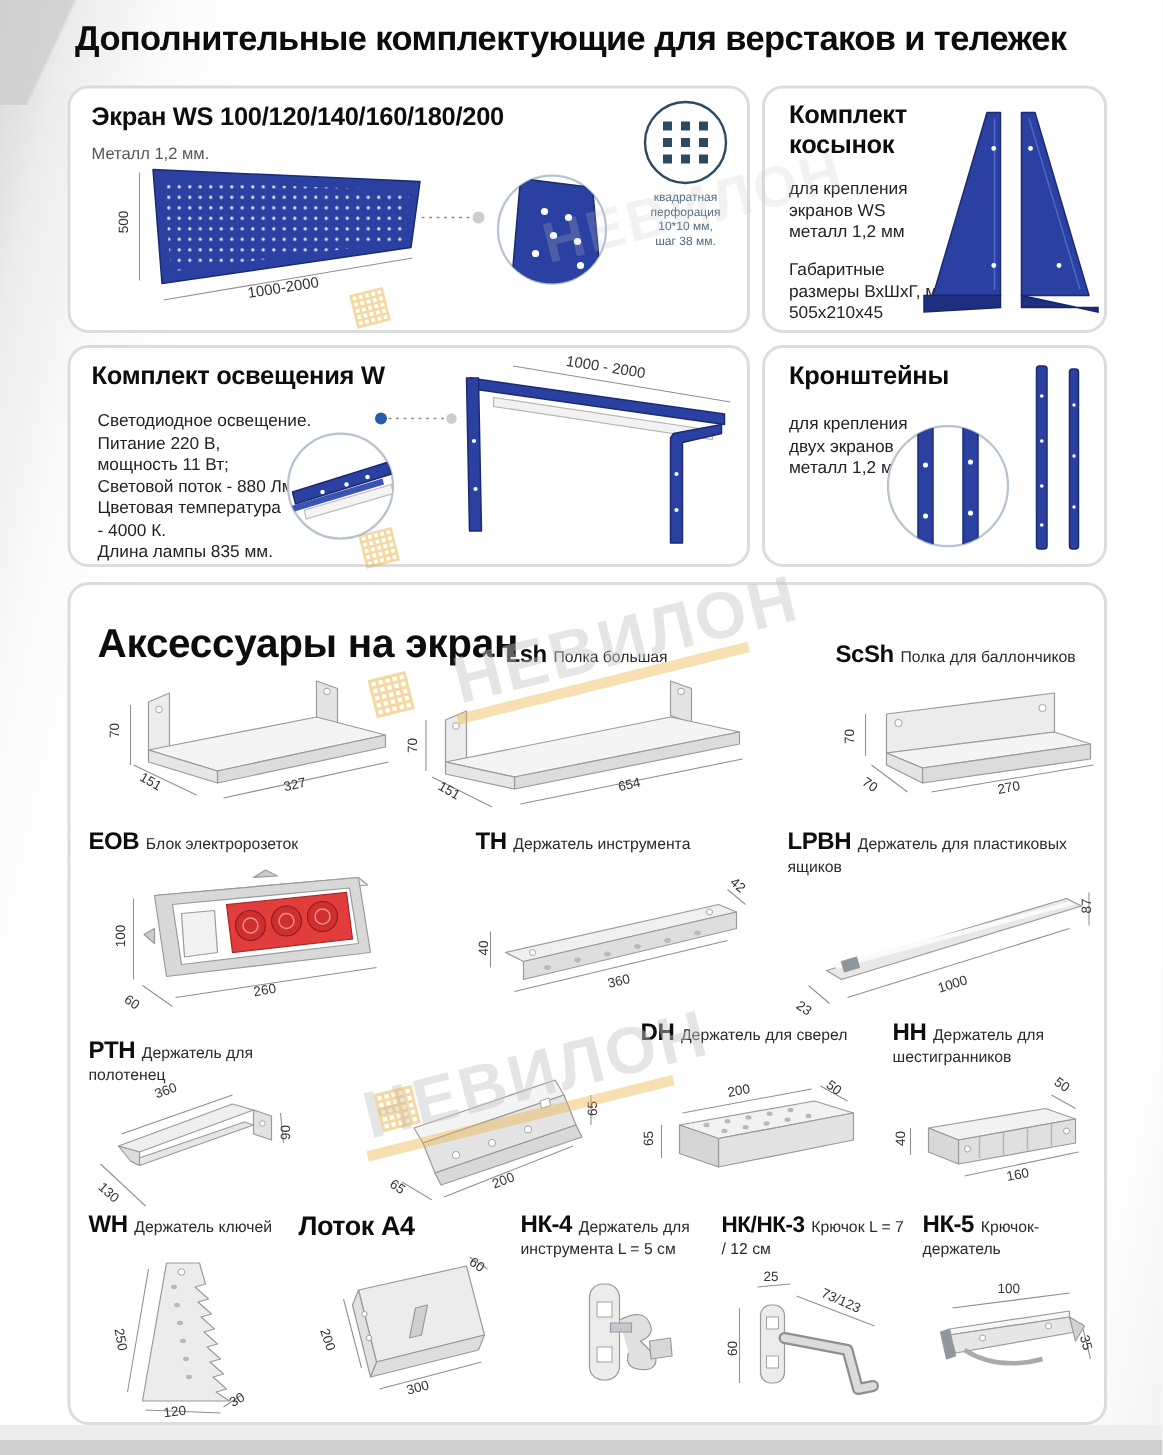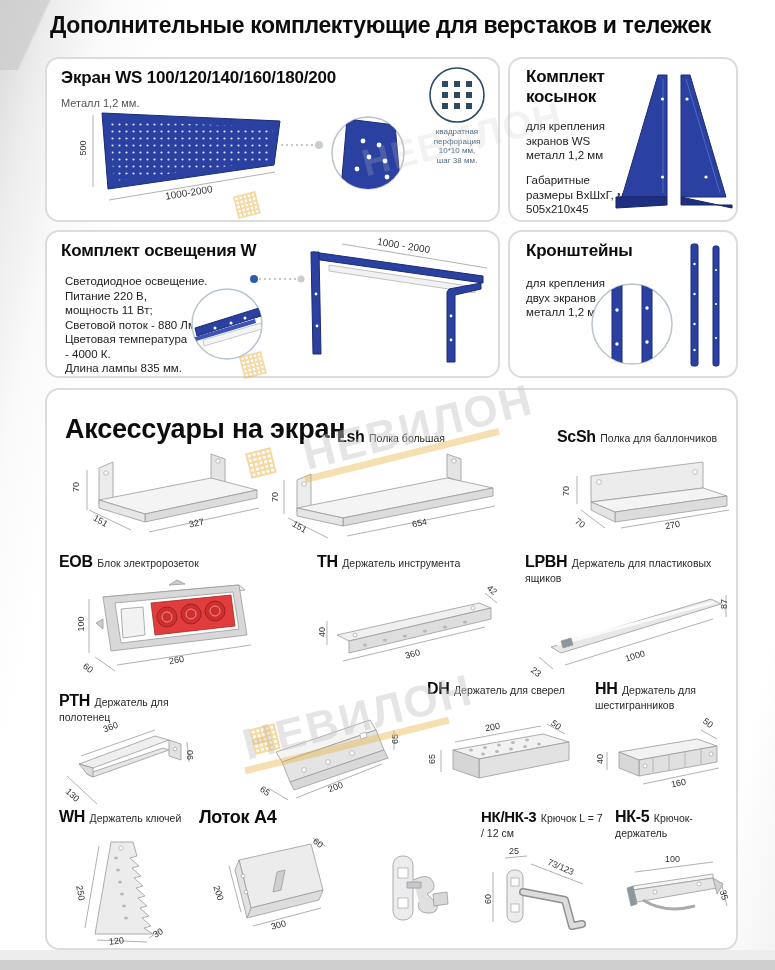--- a/index.html
+++ b/index.html
@@ -422,20 +422,21 @@
       <circle class="hl" cx="44" cy="44" r="1.8"></circle>
         <circle class="hl" cx="47" cy="60" r="1.8"></circle>
       <line class="dl" x1="54" y1="94" x2="122" y2="76"></line>
     </svg>
     <span class="dim" style="left:114px;top:28px;transform:rotate(35deg)">60</span>
     <span class="dim" style="left:12px;top:78px;transform:rotate(72deg)">200</span>
     <span class="dim" style="left:72px;top:110px;transform:rotate(-15deg)">300</span>
   </div>
 
   <div class="cell" style="left:300px;top:420px;width:128px;height:140px">
+    <div class="hdr"><b class="code">НК-4</b> <span class="nm">Держатель для инструмента L = 5 см</span></div>
     <svg class="dw" style="top:32px" width="128" height="108" viewBox="0 0 128 108">
       <rect class="g" x="46" y="14" width="20" height="64" rx="9" fill="#ececec"></rect>
       <rect class="hl" x="51" y="26" width="10" height="10"></rect>
         <rect class="hl" x="51" y="56" width="10" height="10"></rect>
       <path class="g" d="M66,38 q16,-8 20,2 q4,8 -6,12 l10,10 q2,10 -10,9 q-11,-1 -8,-11" fill="#e0e0e0"></path>
       <polygon class="g" points="86,52 100,50 101,62 87,64" fill="#d8d8d8"></polygon>
       <rect class="g" x="60" y="40" width="14" height="6" fill="#c4c9cf"></rect>
     </svg>
   </div>
 

